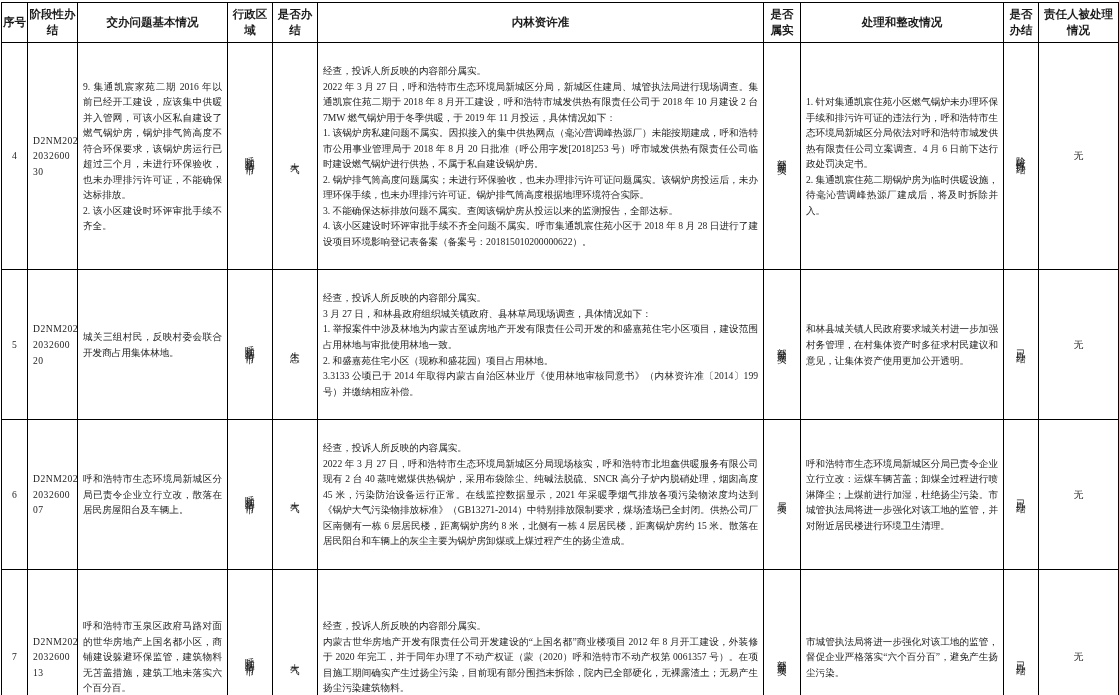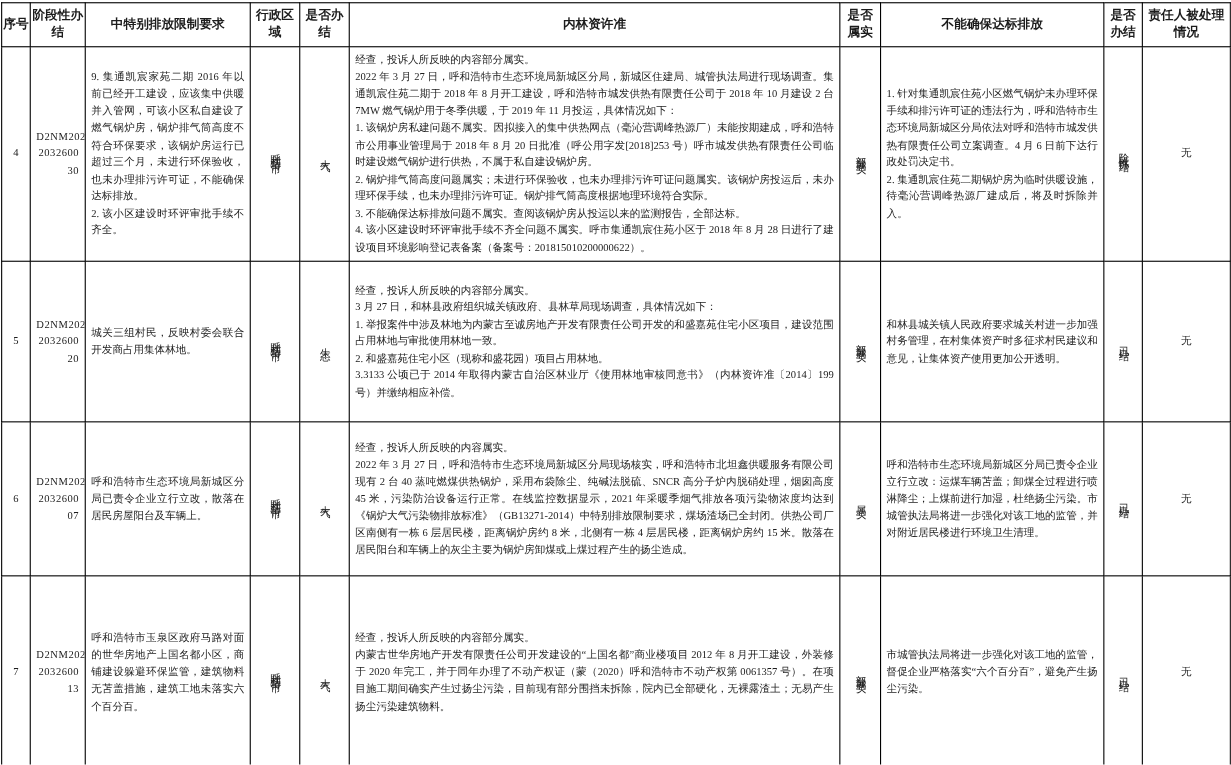--- a/index.html
+++ b/index.html
@@ -22,32 +22,32 @@
   th {
     font-weight: bold;
     font-size: 11.5px;
     line-height: 1.35;
     text-align: center;
     padding: 2px 1px;
   }
   td {
     font-size: 9.6px;
     line-height: 1.62;
-    padding: 4px 5px;
+    padding: 20px 5px;
   }
   td.center { text-align: center; }
   td.pre { white-space: pre-line; }
   td.just { text-align: justify; }
   .vtext {
     writing-mode: vertical-rl;
     text-orientation: upright;
     letter-spacing: 2px;
     display: inline-block;
   }
-  td.idcell { white-space: pre-line; text-align: right; letter-spacing: 0.5px; }
+  td.idcell { white-space: pre-line; text-align: left; letter-spacing: 0.5px; }
   tr.r-hdr { height: 40px; margin-top: 28px; }
   tr.r-4 { height: 190px; }
   tr.r-5 { height: 146px; }
   tr.r-6 { height: 140px; }
   tr.r-7 { height: 175px; }
 </style>
 </head>
 <body>
 
 <div class="page">
@@ -61,26 +61,26 @@
         <col style="width:446px">
       <col style="width:37px">
         <col style="width:203px">
         <col style="width:35px">
       <col style="width:80px">
     </colgroup>
     <thead>
       <tr class="r-hdr">
         <th>序号</th>
         <th>阶段性办结</th>
-        <th>中特别排放限制要求</th>
+        <th>交办问题基本情况</th>
         <th>行政区域</th>
         <th>是否办结</th>
         <th>内林资许准</th>
         <th>是否属实</th>
-        <th>不能确保达标排放</th>
+        <th>处理和整改情况</th>
         <th>是否办结</th>
         <th>责任人被处理情况</th>
       </tr>
     </thead>
     <tbody>
       <tr class="r-4">
         <td class="center">4</td>
         <td class="idcell">D2NM202
 2032600
 30</td>

